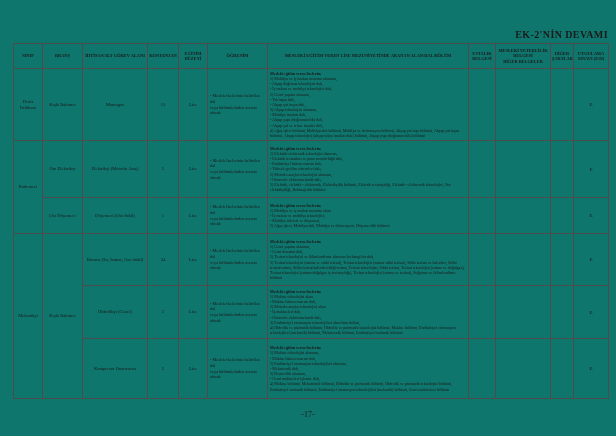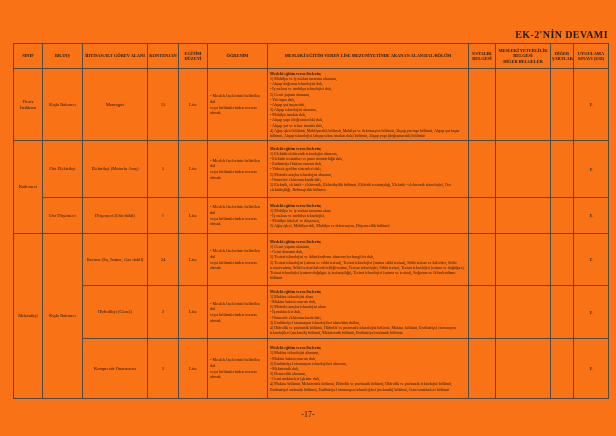--- a/index.html
+++ b/index.html
@@ -1,19 +1,19 @@
 <!DOCTYPE html>
 <html><head>
 <meta charset="utf-8">
 <style>
   html,body { margin:0; padding:0; background:#ffffff; }
   .page {
     position:relative;
     width:616px; height:436px;
-    background:#f97316;
+    background:#0f766e;
     font-family:"Liberation Serif","DejaVu Serif",serif;
     color:#1a1a1a;
     overflow:hidden;
   }
   .doc-title {
     position:absolute; top:29px; right:8px;
     font-size:10px; font-weight:bold; letter-spacing:0.4px;
     white-space:nowrap;
   }
   table.main {

